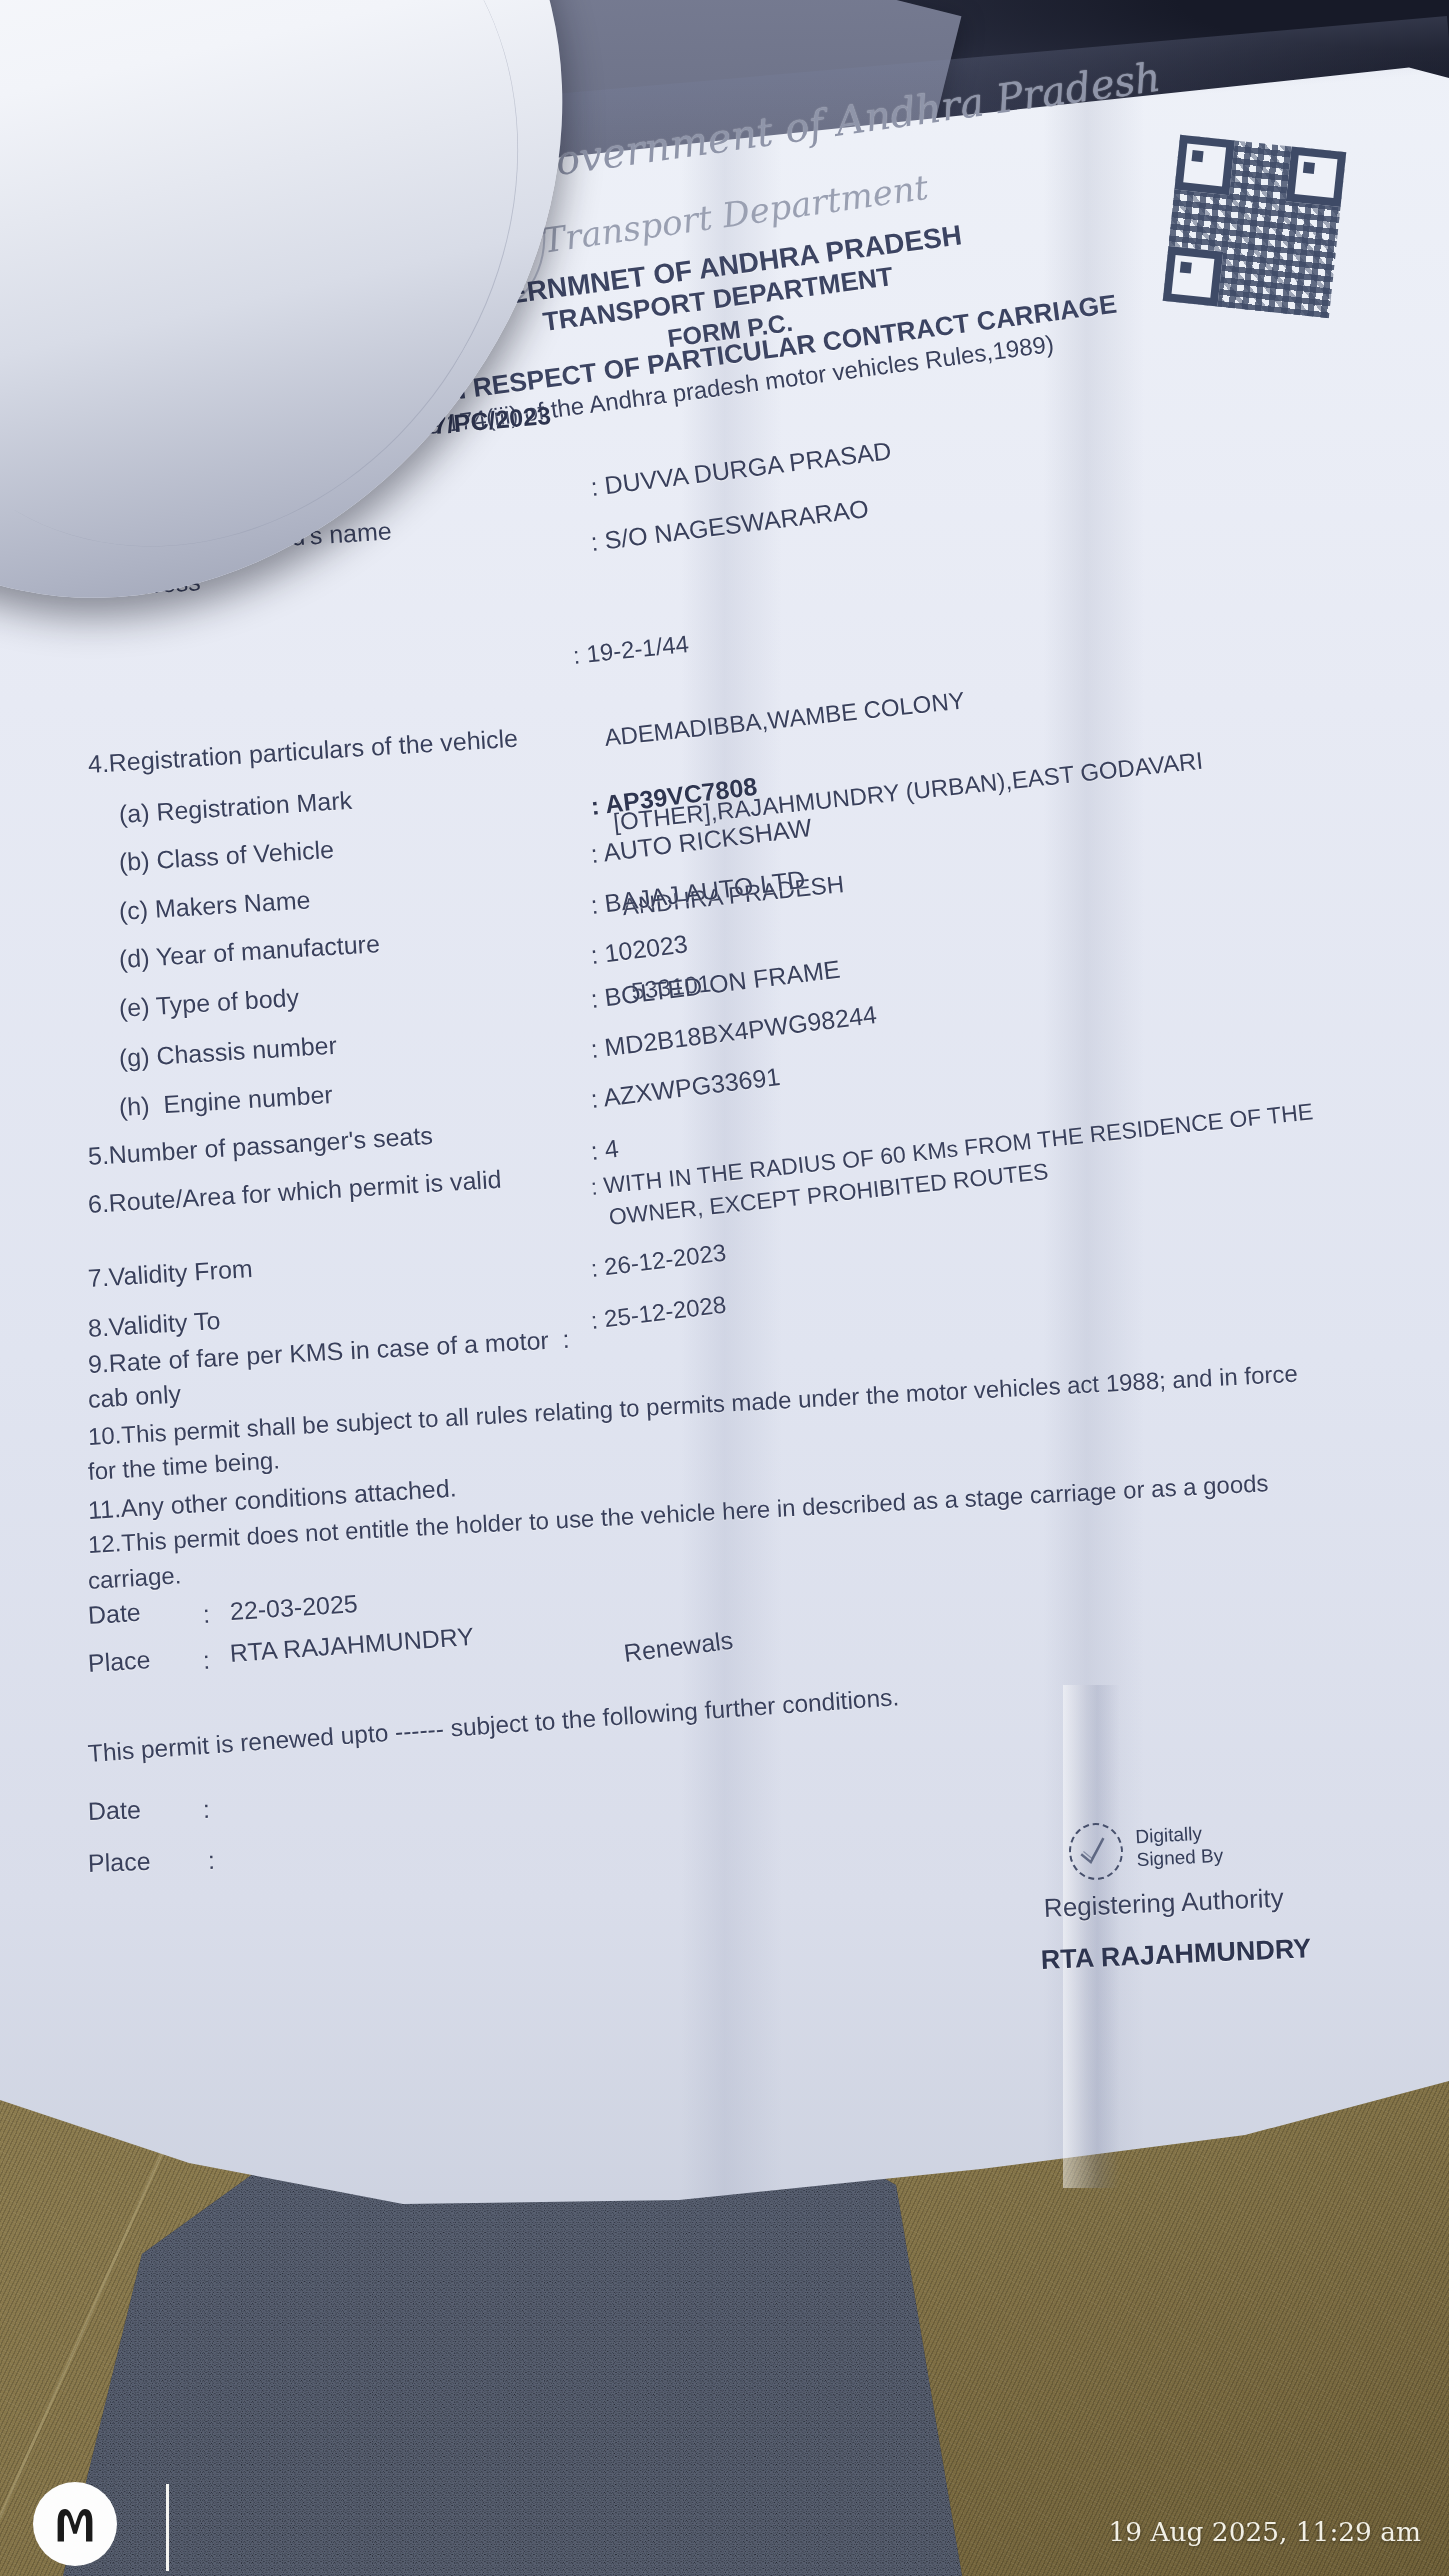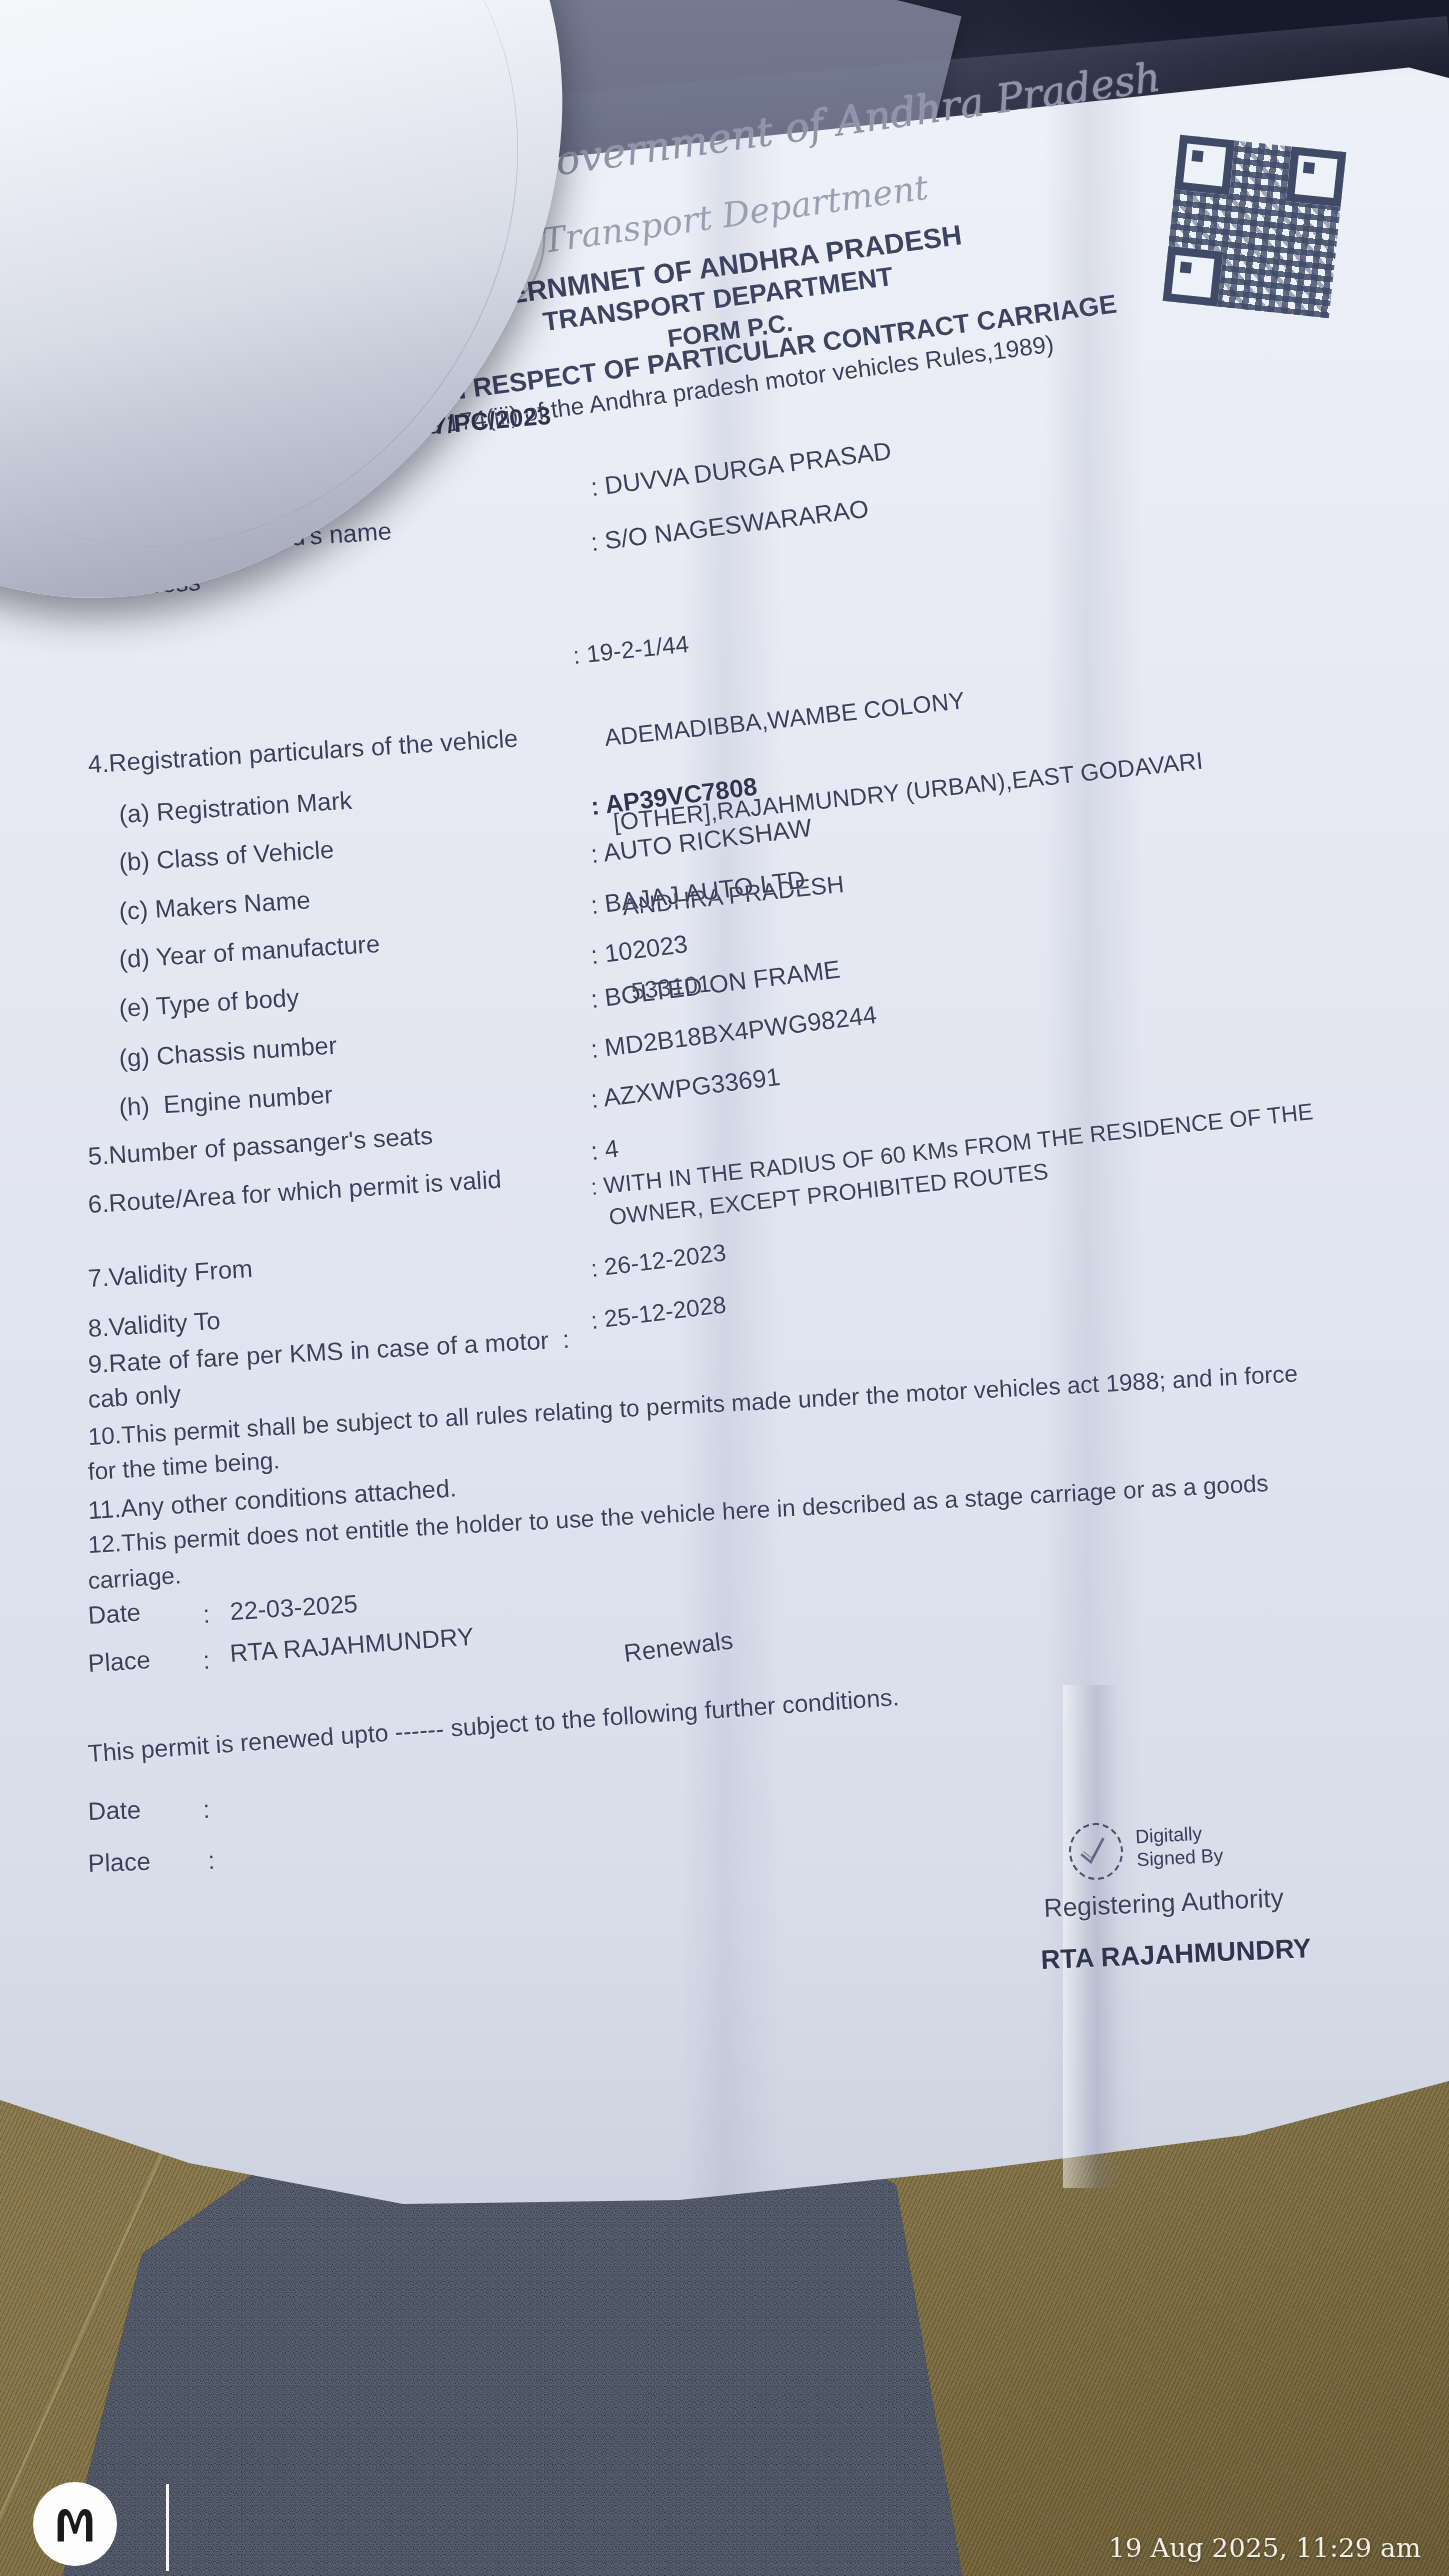--- a/index.html
+++ b/index.html
@@ -92,21 +92,21 @@
   .chk{left:1069px;top:1823px;width:50px;height:53px;border:2.5px dashed #47506c;border-radius:50%;
     transform:rotate(-6deg);}
   .digi{left:1136px;top:1823px;font-size:19px;line-height:23px;color:#333c58;transform:rotate(-3deg);}
   
   .moto-circle{left:33px;top:2482px;width:84px;height:84px;border-radius:50%;background:#fdfdfd;
     display:flex;align-items:center;justify-content:center;}
   .wm-sep{left:166px;top:2484px;width:3.1px;height:87px;background:#f5f5f2;}
   .wm-text{left:196px;top:2511px;font-family:"DejaVu Serif",serif;font-size:29px;color:#f7f6f2;
     text-shadow:0 1.3px 3.8px rgba(0,0,0,.45);}
   .wm-time{left:1069px;top:2516px;width:352px;text-align:right;font-family:"DejaVu Serif",serif;
-    font-size:26.4px;color:#f2f0e6;text-shadow:0 1.3px 3.8px rgba(0,0,0,.4);margin-top:16px;}
+    font-size:26.4px;color:#f2f0e6;text-shadow:0 1.3px 3.8px rgba(0,0,0,.4);}
 </style>
 </head>
 <body>
 
 <div id="canvas">
 
   <div class="abs top-strip"></div>
   <div class="abs back-sheet">
 
     <div class="abs frag-script">adesh</div>

